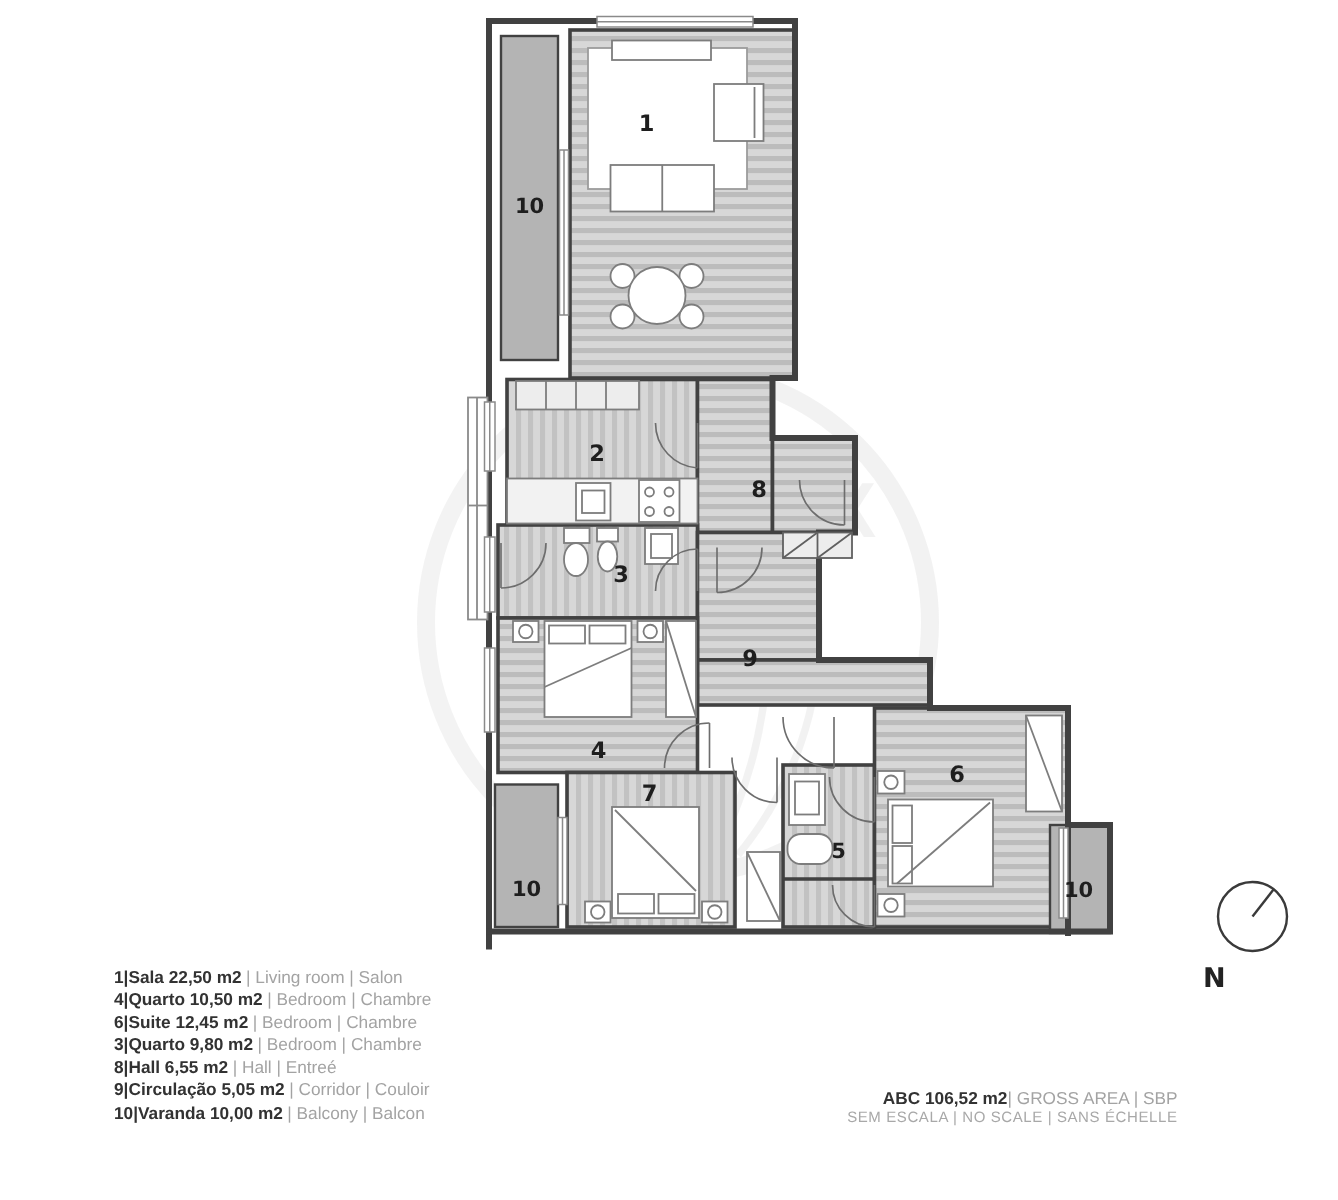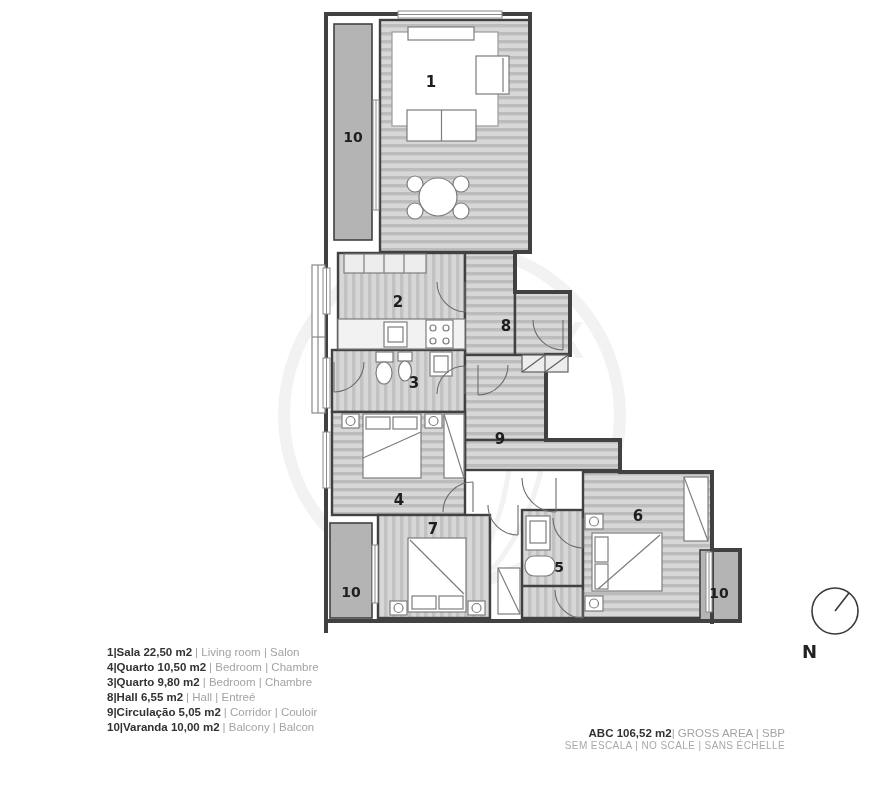--- a/index.html
+++ b/index.html
@@ -3,21 +3,21 @@
 <meta charset="utf-8">
 <style>
   html,body{margin:0;padding:0;background:#fff;}
   .page{
     position:relative;width:892px;height:800px;background:#ffffff;overflow:hidden;
     font-family:"Liberation Sans","DejaVu Sans",sans-serif;
   }
   .plan-svg{position:absolute;left:0;top:0;}
   
   .legend{position:absolute;left:76px;top:645px;font-size:11.5px;line-height:15.1px;white-space:nowrap;}
-  .legend .ln{display:block;margin-left:31px;}
+  .legend .ln{display:block;}
   .lg-b{font-weight:bold;color:#323232;}
   .lg-g{color:#a3a3a3;margin-left:3px;}
   
   .footer{position:absolute;left:540px;top:727px;width:228px;text-align:right;white-space:nowrap;margin-left:17px;}
   .footer .l1{font-size:11.5px;color:#a3a3a3;}
   .footer .l1 b{color:#323232;}
   .footer .l2{font-size:10px;color:#a8a8a8;letter-spacing:.4px;margin-top:1px;}
   
   .compass{position:absolute;left:790px;top:575px;}
   .room-label{font-family:"DejaVu Sans","Liberation Sans",sans-serif;font-weight:bold;fill:#1e1e1e;}
@@ -302,20 +302,21 @@
       <text class="room-label" x="500" y="444" font-size="15">9</text>
       <text class="room-label" x="353" y="142" font-size="14">10</text>
       <text class="room-label" x="351" y="597" font-size="14">10</text>
       <text class="room-label" x="719" y="598" font-size="14">10</text>
     </g>
   </svg>
 
   <div class="legend">
     <span class="ln"><span class="lg-b">1|Sala 22,50 m2</span><span class="lg-g">| Living room | Salon</span></span>
     <span class="ln"><span class="lg-b">4|Quarto 10,50 m2</span><span class="lg-g">| Bedroom | Chambre</span></span>
+    <span class="ln"><span class="lg-b">6|Suite 12,45 m2</span><span class="lg-g">| Bedroom | Chambre</span></span>
     <span class="ln"><span class="lg-b">3|Quarto 9,80 m2</span><span class="lg-g">| Bedroom | Chambre</span></span>
     <span class="ln"><span class="lg-b">8|Hall 6,55 m2</span><span class="lg-g">| Hall | Entreé</span></span>
     <span class="ln"><span class="lg-b">9|Circulação 5,05 m2</span><span class="lg-g">| Corridor | Couloir</span></span>
     <span class="ln"><span class="lg-b">10|Varanda 10,00 m2</span><span class="lg-g">| Balcony | Balcon</span></span>
   </div>
 
   <div class="footer">
     <div class="l1"><b>ABC 106,52 m2</b><span>| GROSS AREA | SBP</span></div>
     <div class="l2">SEM ESCALA | NO SCALE | SANS ÉCHELLE</div>
   </div>

